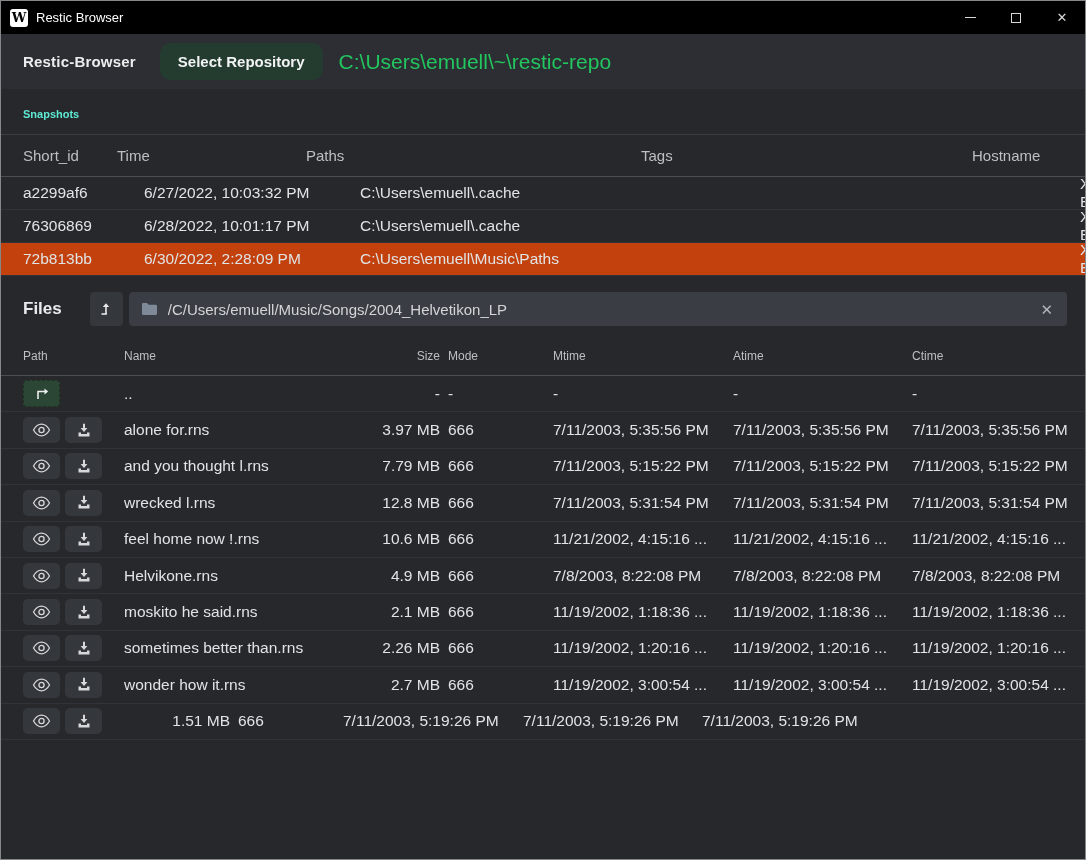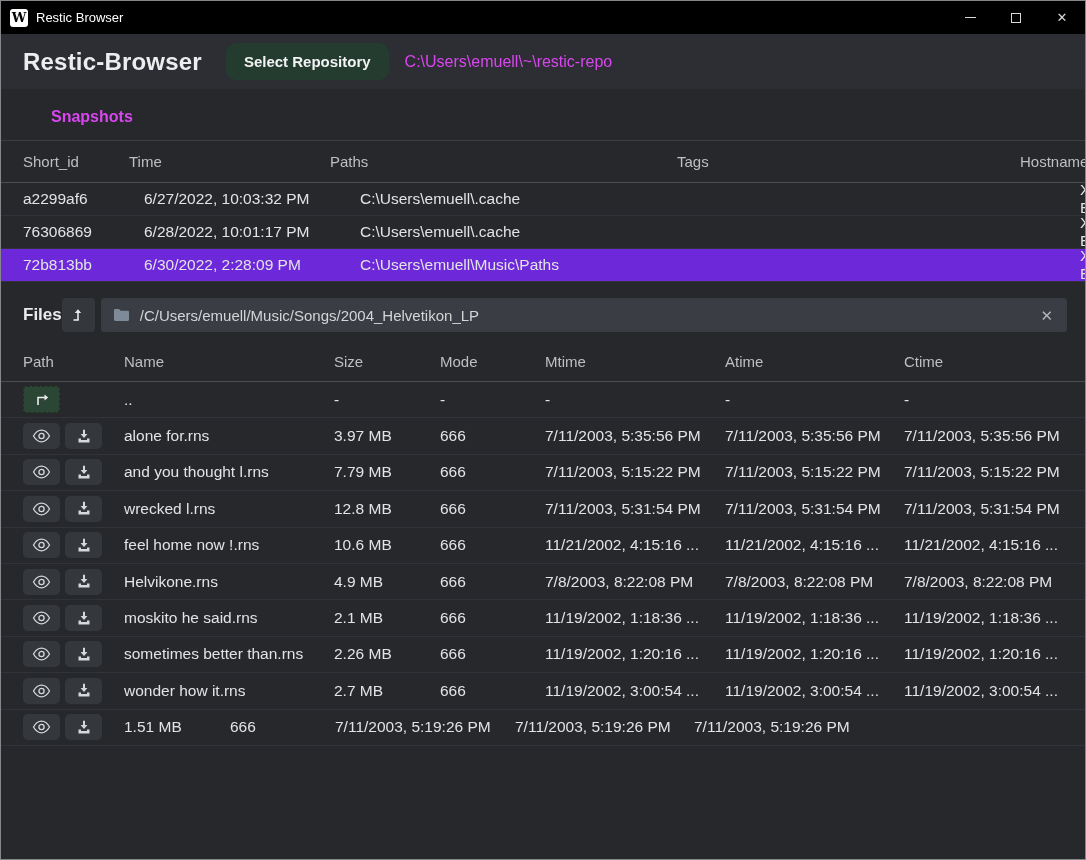--- a/index.html
+++ b/index.html
@@ -18,61 +18,61 @@
     font-weight:bold; font-size:13px; color:#000; font-family:"DejaVu Serif", serif;
   }
   .titlebar .apptitle { color:#fff; font-size:13px; }
   .titlebar .spacer { flex:1; }
   .win-btn { width:46px; height:33px; display:flex; align-items:center; justify-content:center; cursor:default; }
   .glyph-min { width:11px; height:0; border-top:1.4px solid #d9d9d9; display:block; }
   .glyph-max { width:10px; height:10px; border:1.3px solid #d9d9d9; display:block; }
   .glyph-close { color:#d9d9d9; font-size:13px; line-height:1; }
   
   .appheader { height:55px; background:#2c2e33; display:flex; align-items:center; padding:0 22px; flex:0 0 auto; }
-  .appname { color:#ecedee; font-size:24px; font-weight:bold; letter-spacing:.2px; }
+  .appname { color:#ecedee; font-size:15px; font-weight:bold; letter-spacing:.2px; }
   .repo-btn {
     margin-left:24px; background:#243c2f; color:#f2f3f4; border:none; border-radius:10px;
     font-family:inherit; font-size:15px; font-weight:bold; padding:10px 18px; cursor:pointer;
   }
-  .repo-path { margin-left:16px; color:#d946ef; font-size:16px; white-space:nowrap; overflow:hidden; }
+  .repo-path { margin-left:16px; color:#22c55e; font-size:21px; white-space:nowrap; overflow:hidden; }
   
   .section-head { padding:19px 22px 14px 22px; }
-  .section-head h2 { color:#d946ef; font-size:16px; font-weight:bold;margin-left:28px; }
+  .section-head h2 { color:#5eead4; font-size:11px; font-weight:bold; }
   .divider { border-top:1px solid #3a3d42; }
   
   .snap-header, .snap-row { display:flex; align-items:center; padding-left:22px; }
-  .snap-header { height:42px; color:#bdbfc2; font-size:15px; border-bottom:1px solid #4a4d52;gap:12px; }
+  .snap-header { height:42px; color:#bdbfc2; font-size:15px; border-bottom:1px solid #4a4d52; }
   .snap-row { height:33px; color:#e2e3e5; font-size:15.5px; border-bottom:1px solid #303339; cursor:default;gap:27px; }
-  .snap-row.selected { background:#6d28d9; }
+  .snap-row.selected { background:#c2410c; }
   .sc-id   { width:94px;  flex:0 0 auto; }
   .sc-time { width:189px; flex:0 0 auto; }
   .sc-paths{ width:335px; flex:0 0 auto; }
   .sc-tags { width:331px; flex:0 0 auto; }
   .sc-host { flex:1; }
   
   .files-bar { display:flex; align-items:center; padding:10px 18px 10px 22px; margin-top:6px; }
-  .files-label { color:#e9eaeb; font-size:17px; font-weight:bold; }
+  .files-label { color:#e9eaeb; font-size:17px; font-weight:bold; margin-right:28px; }
   .up-btn {
     width:33px; height:34px; background:#34373c; border:none; border-radius:4px;
     display:flex; align-items:center; justify-content:center; cursor:pointer; flex:0 0 auto;
   }
   .pathbar {
     flex:1; height:34px; margin-left:6px; background:#3a3d43; border-radius:4px;
     display:flex; align-items:center; padding:12px 12px; min-width:0;
   }
   .pathbar .ptext { color:#d3d5d7; font-size:15px; flex:1; margin-left:10px; white-space:nowrap; overflow:hidden; }
   .pathbar .clear { background:none; border:none; color:#b4b7ba; font-size:15px; cursor:pointer; padding:0 2px; line-height:1; font-family:inherit; }
   
   .file-header, .file-row { display:flex; align-items:center; padding-left:22px; }
-  .file-header { height:40px; color:#bdbfc2; font-size:15px; border-bottom:1px solid #4a4d52; }
+  .file-header { height:40px; color:#bdbfc2; font-size:12px; border-bottom:1px solid #4a4d52; }
   .file-row { height:36.4px; color:#e2e3e5; font-size:15.5px; border-bottom:1px solid #303339; }
   .fc-path { width:101px; flex:0 0 auto; display:flex; align-items:center; }
   .fc-name { width:210px; flex:0 0 auto; white-space:nowrap; overflow:hidden; }
-  .fc-size { width:106px; flex:0 0 auto; }
-  .fc-mode { width:105px; flex:0 0 auto; }
+  .fc-size { width:106px; flex:0 0 auto;text-align:right; }
+  .fc-mode { width:105px; flex:0 0 auto;margin-left:8px; }
   .fc-mtime{ width:180px; flex:0 0 auto; white-space:nowrap; }
   .fc-atime{ width:179px; flex:0 0 auto; white-space:nowrap; }
   .fc-ctime{ flex:1; white-space:nowrap; }
   .icon-btn {
     width:37px; height:26px; background:#34373c; border:none; border-radius:5px;
     display:flex; align-items:center; justify-content:center; cursor:pointer; margin-right:5px;
   }
   .parent-btn {
     width:37px; height:27px; background:#2c4636; border:1px dashed #20301f; border-radius:4px;
     display:flex; align-items:center; justify-content:center; cursor:pointer; margin-right:5px;

